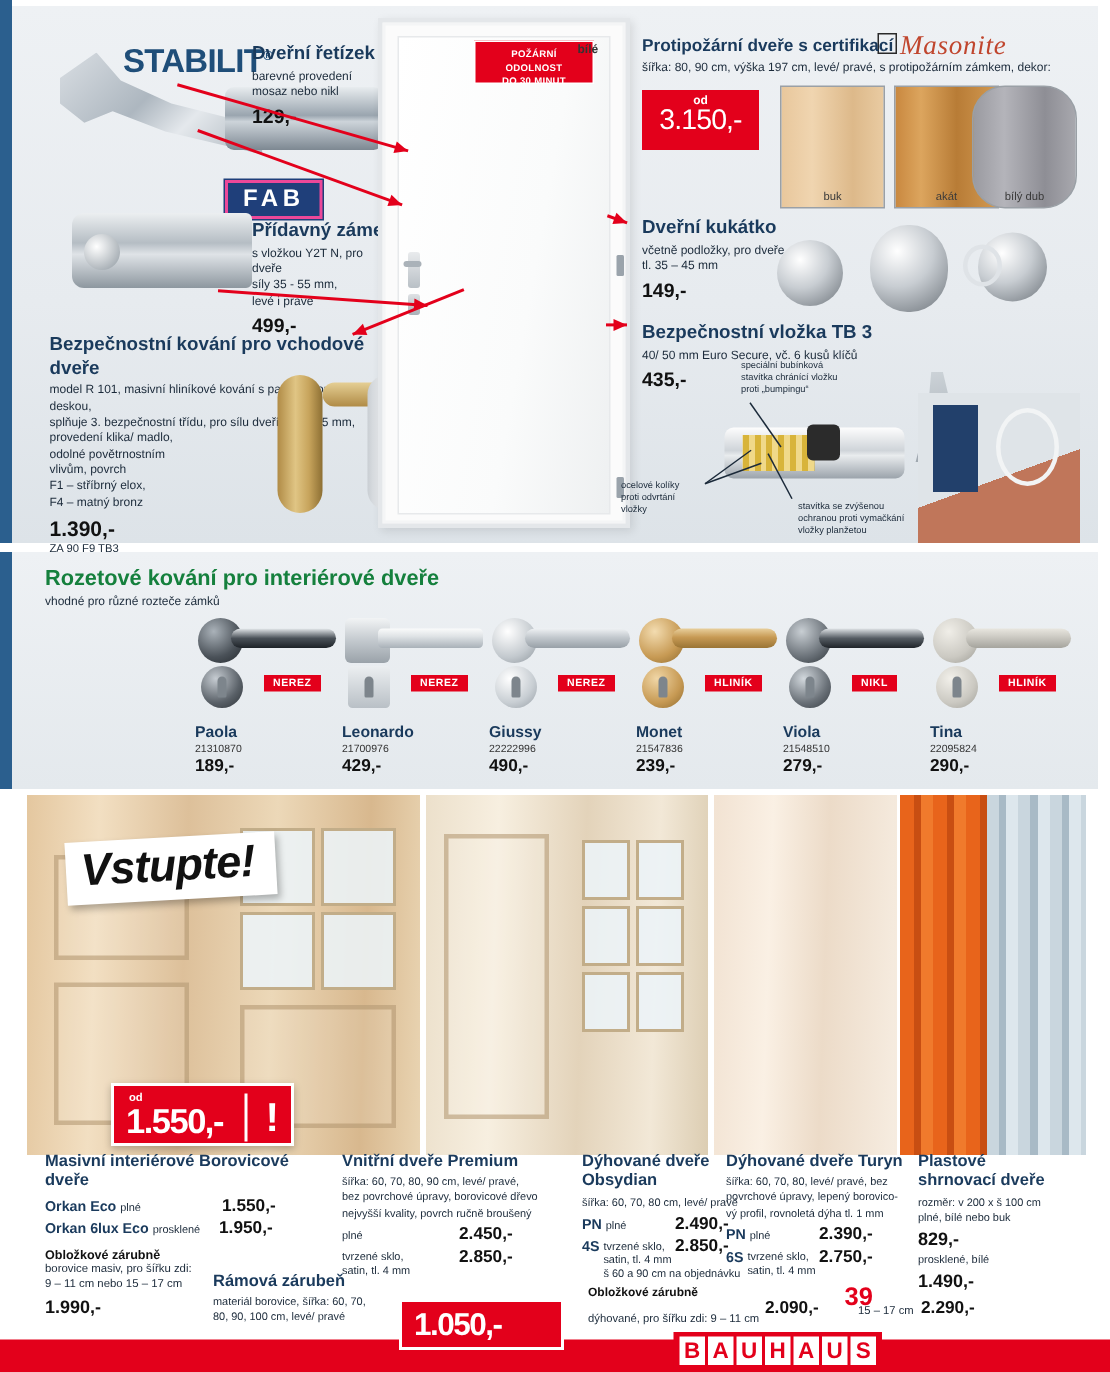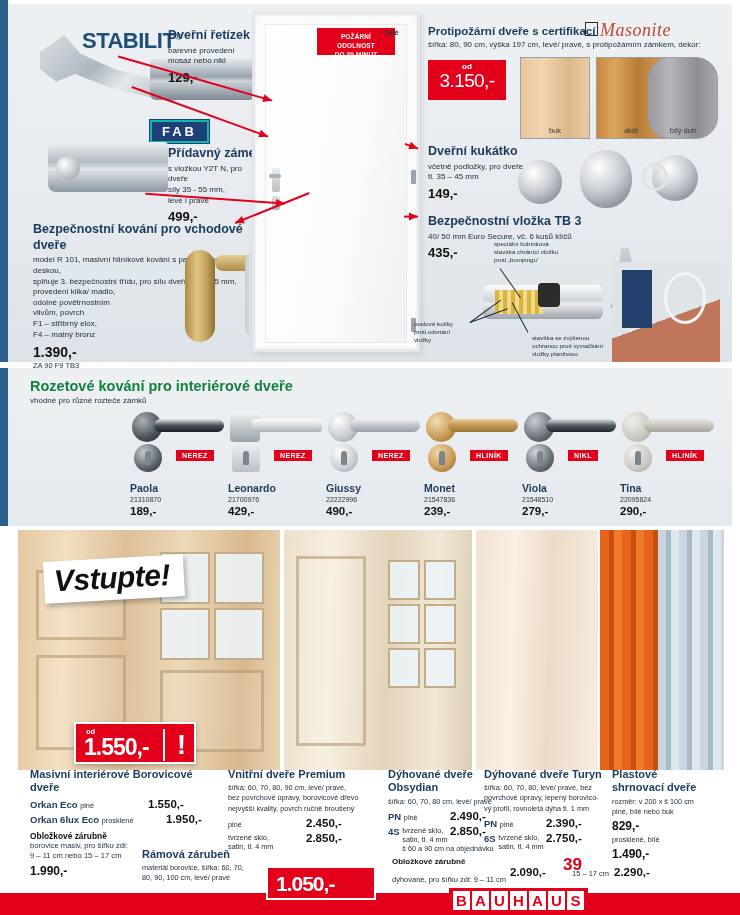--- a/index.html
+++ b/index.html
@@ -24,23 +24,23 @@
   
   .stabilit {
     position:absolute; left:82px; top:28px;
     font-weight:bold; font-size:22px; letter-spacing:-0.5px;
     color:#1f4e79;
   }
   .stabilit .sup { font-size:9px; vertical-align:super; }
 
   .fab-logo {
     position:absolute; left:150px; top:120px;
-    background:#1f3f7a; color:#fff; font-weight:bold; font-size:13px;
+    background:#1f3f7a; color:#fff; font-weight:bold; font-size:16px;
     padding:2px 10px; letter-spacing:3px;
-    border:2px solid #14b8a6; box-shadow:0 0 0 1px #1f3f7a;
+    border:2px solid #ec4899; box-shadow:0 0 0 1px #1f3f7a;
   }
 
   
   .img-chain {
     position:absolute; left:40px; top:35px; width:135px; height:85px;
     background: linear-gradient(135deg,#d8dde2,#aab4bd 40%,#e4e8ec 60%,#98a3ad);
     clip-path: polygon(0 20%, 18% 0, 30% 22%, 55% 40%, 100% 58%, 100% 80%, 52% 62%, 26% 46%, 12% 55%, 0 40%);
     opacity:.95;
   }
   .img-chain2 {
@@ -544,21 +544,21 @@
   <div class="bt" style="left:30px; top:768px; width:190px;">
     <div class="bt-title">Masivní interiérové Borovicové dveře</div>
     <div class="bt-row">
       <span class="nm">Orkan Eco</span>
       <span class="sm">plné</span>
       <span class="pr" style="left:118px; top:-1px;">1.550,-</span>
     </div>
     <div class="bt-row">
       <span class="nm">Orkan 6lux Eco</span>
       <span class="sm">prosklené</span>
-      <span class="pr" style="left:136px; top:-1px;">1.950,-</span>
+      <span class="pr" style="left:116px; top:-1px;">1.950,-</span>
     </div>
     <div class="bt-blk-title">Obložkové zárubně</div>
     <div class="bt-blk-desc" style="white-space:pre-line">borovice masiv, pro šířku zdi:
 9 – 11 cm   nebo 15 – 17 cm</div>
     <div class="bt-blk-price">1.990,-</div>
   </div>
 
   <div class="bt" style="left:228px; top:768px; width:155px;">
     <div class="bt-title">Vnitřní dveře Premium</div>
     <div class="bt-desc" style="white-space:pre-line">šířka: 60, 70, 80, 90 cm, levé/ pravé,

